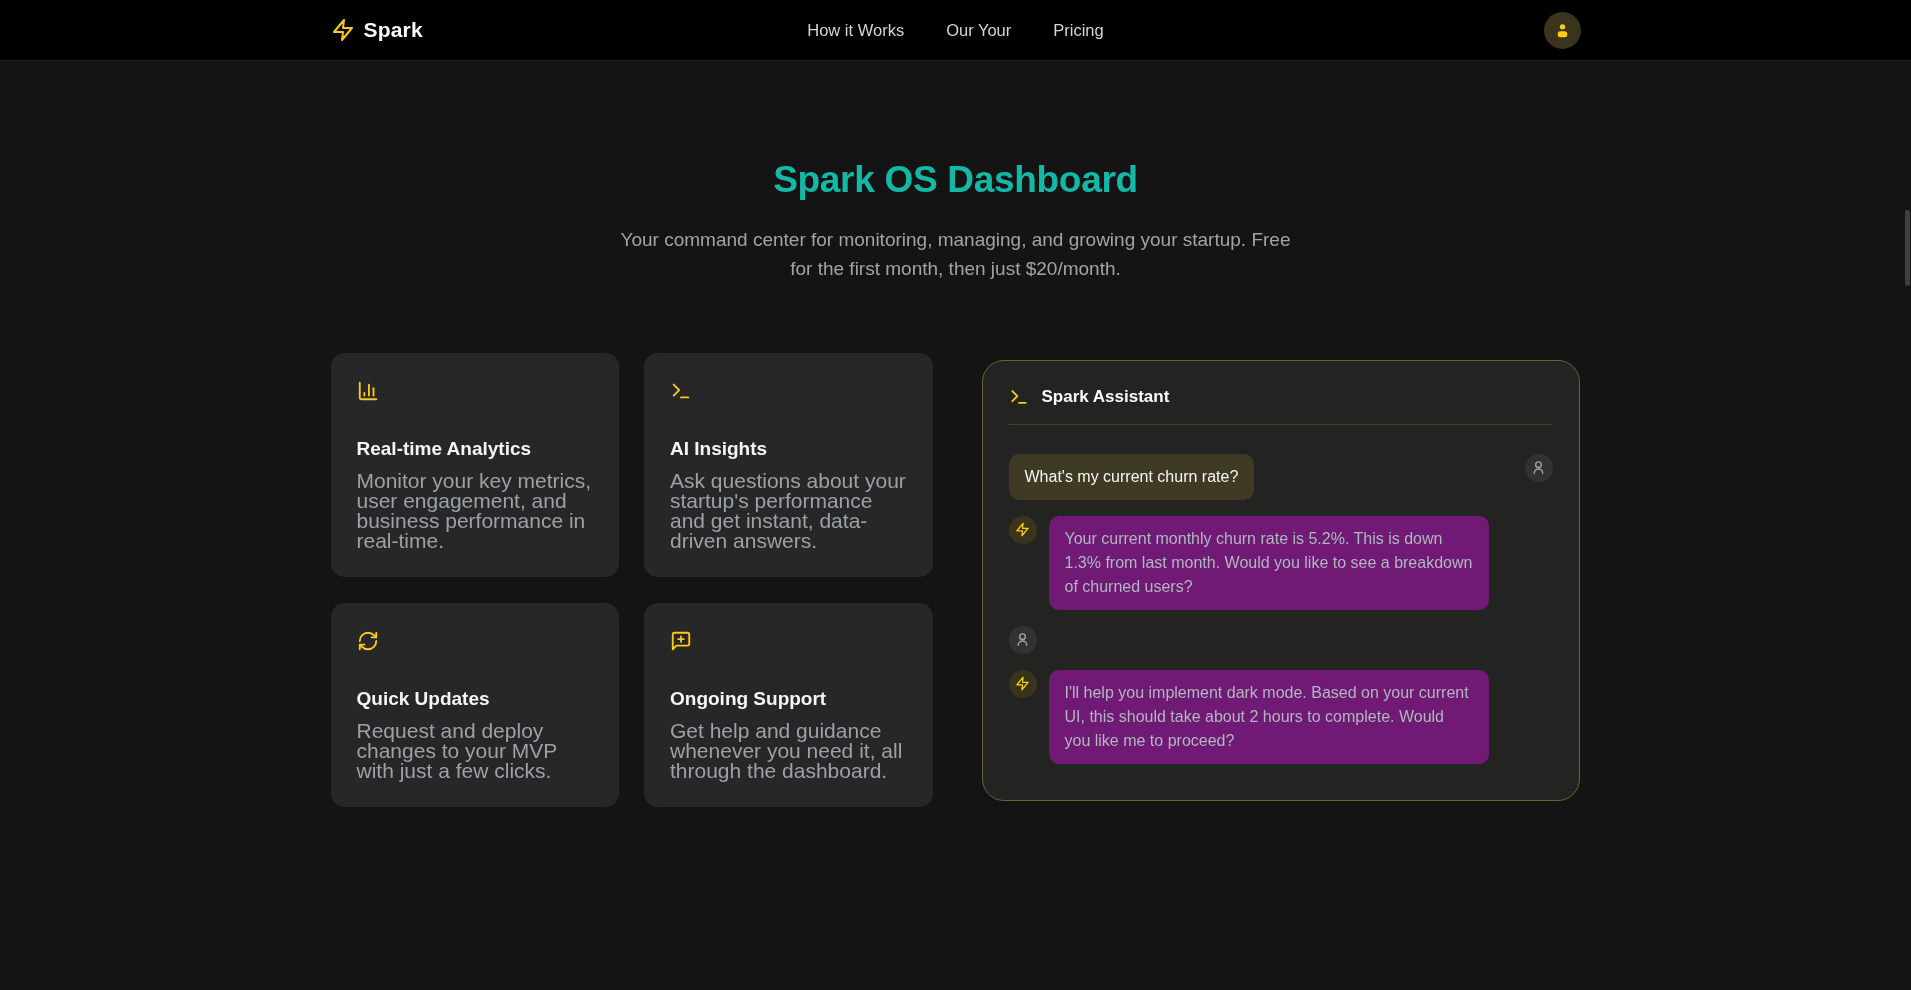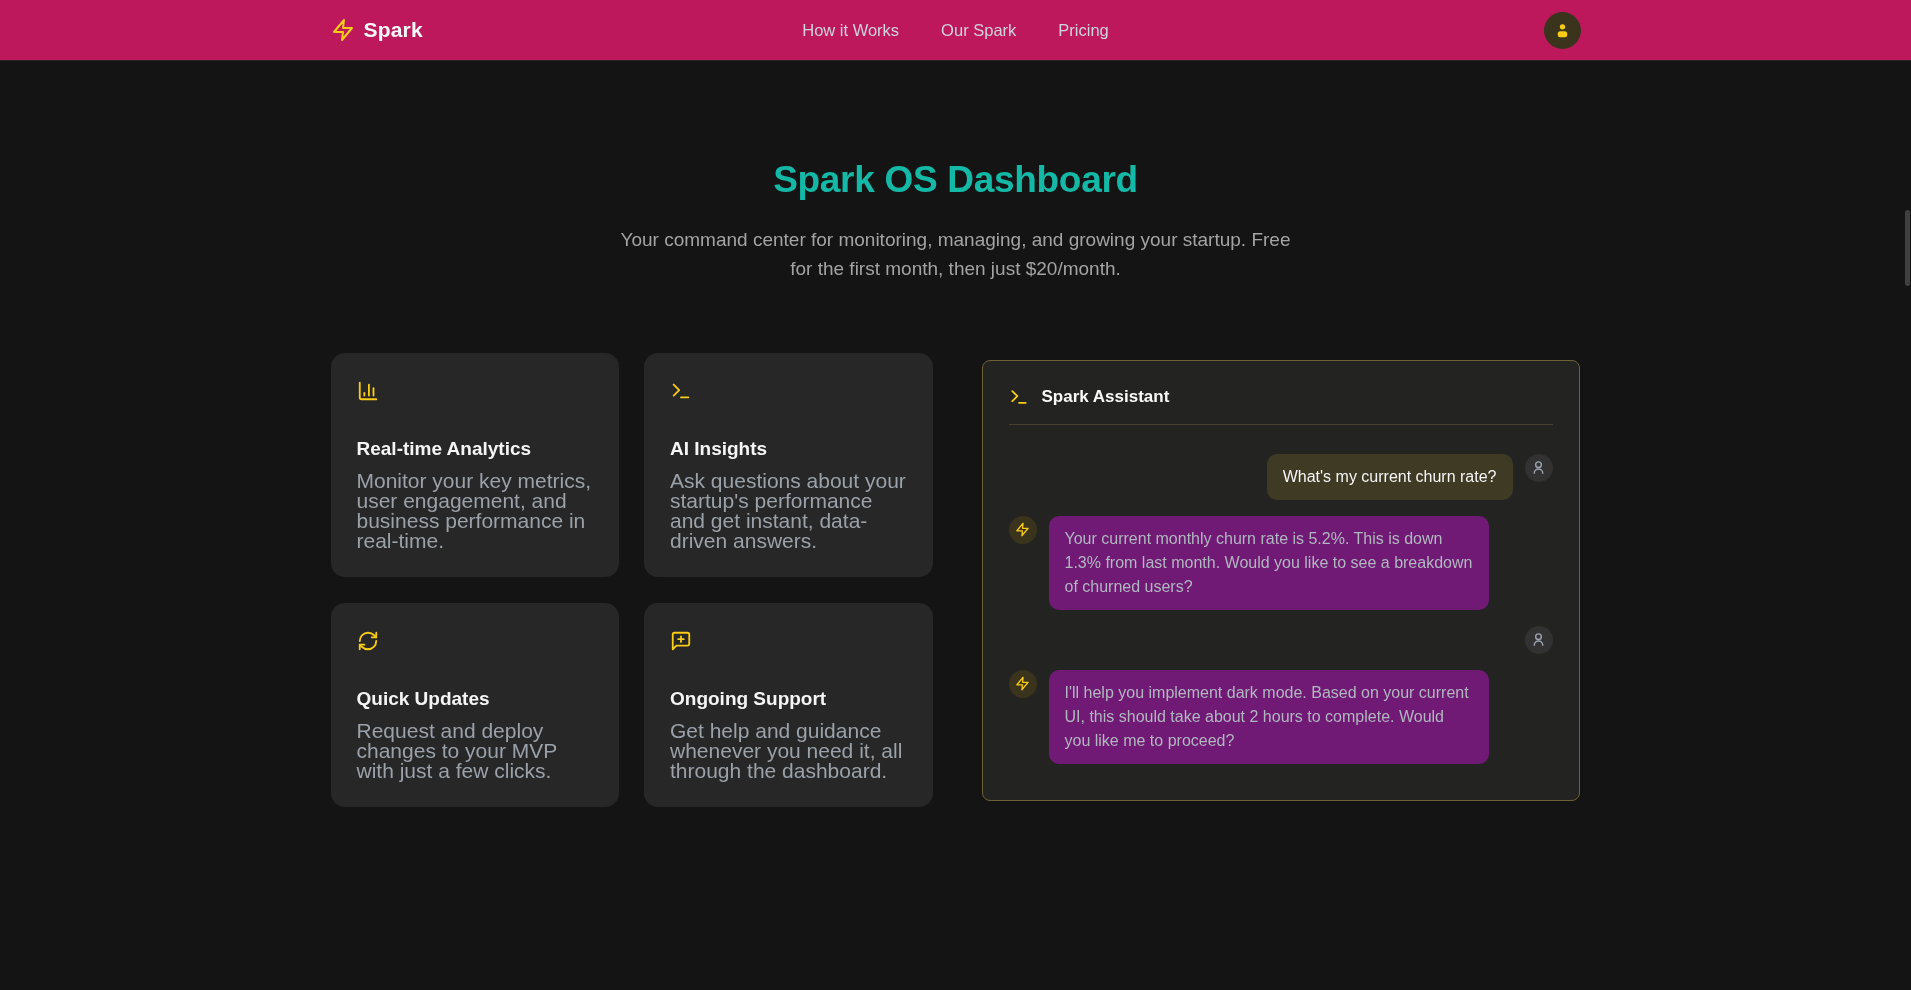--- a/index.html
+++ b/index.html
@@ -7,21 +7,21 @@
   body {
     background:#141414;
     font-family:"Liberation Sans", sans-serif;
     color:#fafafa;
     position:relative;
   }
 
   
   header {
     height:61px;
-    background:#be185d;
+    background:#000000;
     border-bottom:1px solid #232323;
     display:flex;
     align-items:center;
   }
   .header-inner {
     width:1250px;
     margin:0 auto;
     display:flex;
     align-items:center;
     justify-content:space-between;
@@ -115,21 +115,21 @@
     font-size:21px;
     line-height:20px;
     color:#9aa1a9;
   }
 
   
   .assistant-panel {
     width:598px;
     background:#232322;
     border:1px solid #6e6233;
-    border-radius:8px;
+    border-radius:22px;
     padding:26px 26px 36px;
   }
   .assistant-header {
     display:flex;
     align-items:center;
     gap:13px;
   }
   .assistant-title {
     font-size:17px;
     font-weight:700;
@@ -143,21 +143,21 @@
   .messages {
     margin-top:29px;
     display:flex;
     flex-direction:column;
     gap:16px;
   }
   .msg-row {
     display:flex;
     gap:12px;
   }
-  .msg-row.user { justify-content:flex-end; }
+  .msg-row.user { justify-content:space-between; }
   .msg-row.assistant { justify-content:flex-start; }
   .msg-avatar {
     width:28px; height:28px;
     flex:0 0 28px;
     border-radius:50%;
     display:flex;
     align-items:center;
     justify-content:center;
   }
   .msg-avatar.bot { background:#3a341c; }
@@ -199,21 +199,21 @@
     <a class="brand">
       <span>
         <svg width="24" height="24" viewBox="0 0 24 24" fill="none" stroke="#facc15" stroke-width="2" stroke-linecap="round" stroke-linejoin="round">
           <polygon points="13 2 3 14 12 14 11 22 21 10 12 10 13 2"></polygon>
         </svg>
       </span>
       <span>Spark</span>
     </a>
     <nav class="main-nav">
       <a>How it Works</a>
-      <a>Our Spark</a>
+      <a>Our Your</a>
       <a>Pricing</a>
     </nav>
     <button class="avatar-btn">
       <span>
         <svg width="19" height="19" viewBox="0 0 24 24" fill="#facc15">
           <circle cx="12" cy="7.4" r="3.4"></circle>
           <rect x="6" y="13" width="12" height="7.6" rx="3.2"></rect>
         </svg>
       </span>
     </button>

